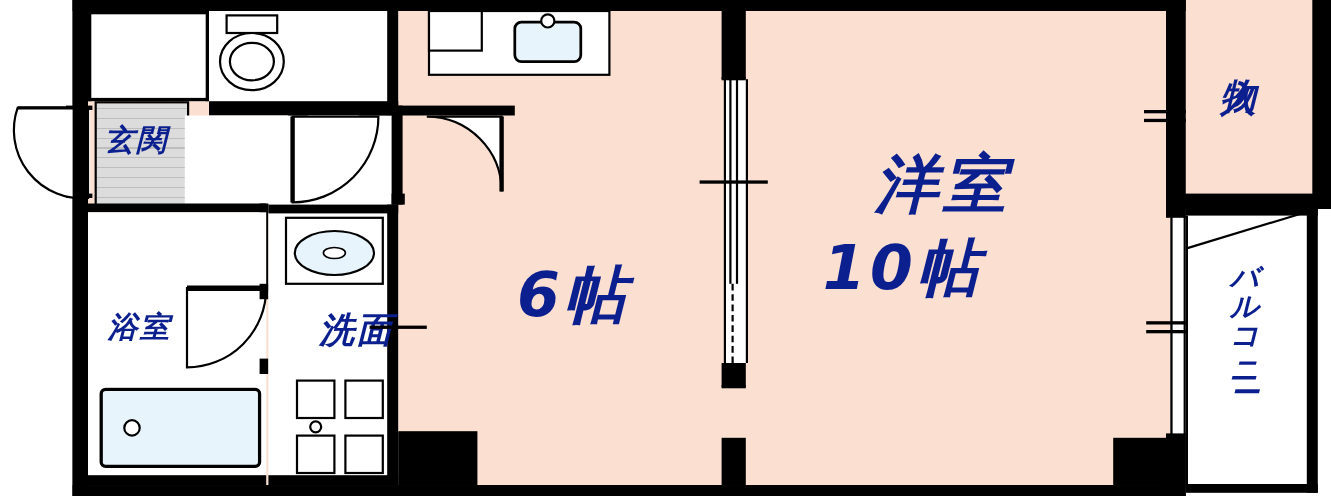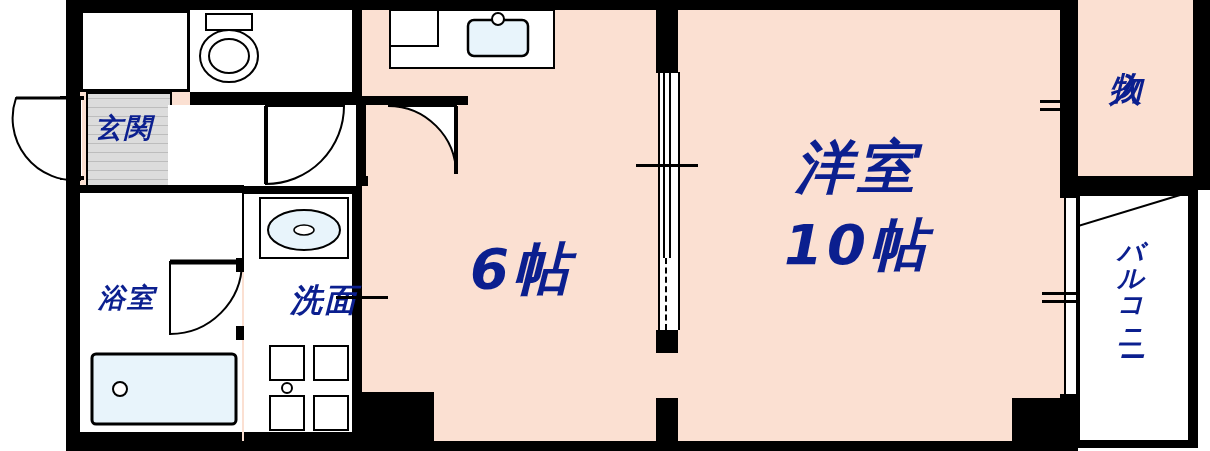--- a/index.html
+++ b/index.html
@@ -149,21 +149,21 @@
   <div class="abs white" style="left:658px;top:72px;width:18px;height:258px;border-left:2px solid #000;border-right:2px solid #000;"></div>
   <div class="abs blk-line" style="left:663px;top:72px;width:2px;height:186px;"></div>
   <div class="abs blk-line" style="left:669px;top:72px;width:2px;height:186px;"></div>
   <div class="abs" style="left:665px;top:258px;width:0px;height:72px;border-left:2px dashed #000;"></div>
   <div class="abs blk-line" style="left:656px;top:70px;width:22px;height:3px;"></div>
   <div class="abs blk-line" style="left:656px;top:350px;width:22px;height:3px;"></div>
 
   <div class="abs blk-line" style="left:636px;top:164px;width:62px;height:3px;"></div>
 
   <div class="label" style="left:795px;top:138px;font-size:58px;letter-spacing:4px;">洋室</div>
-  <div class="label" style="left:784px;top:216px;font-size:56px;letter-spacing:4px;">10帖</div>
+  <div class="label" style="left:748px;top:216px;font-size:56px;letter-spacing:4px;">10帖</div>
 
   <div class="abs wall" style="left:1012px;top:398px;width:66px;height:43px;"></div>
 
   <div class="abs wall" style="left:1060px;top:0px;width:18px;height:190px;"></div>
   <div class="abs fill" style="left:1078px;top:0px;width:118px;height:186px;"></div>
   <div class="abs wall" style="left:1193px;top:0px;width:17px;height:190px;"></div>
   <div class="abs wall" style="left:1060px;top:176px;width:150px;height:14px;"></div>
 
   <div class="abs blk-line" style="left:1040px;top:100px;width:38px;height:3px;"></div>
   <div class="abs blk-line" style="left:1040px;top:108px;width:38px;height:3px;"></div>

